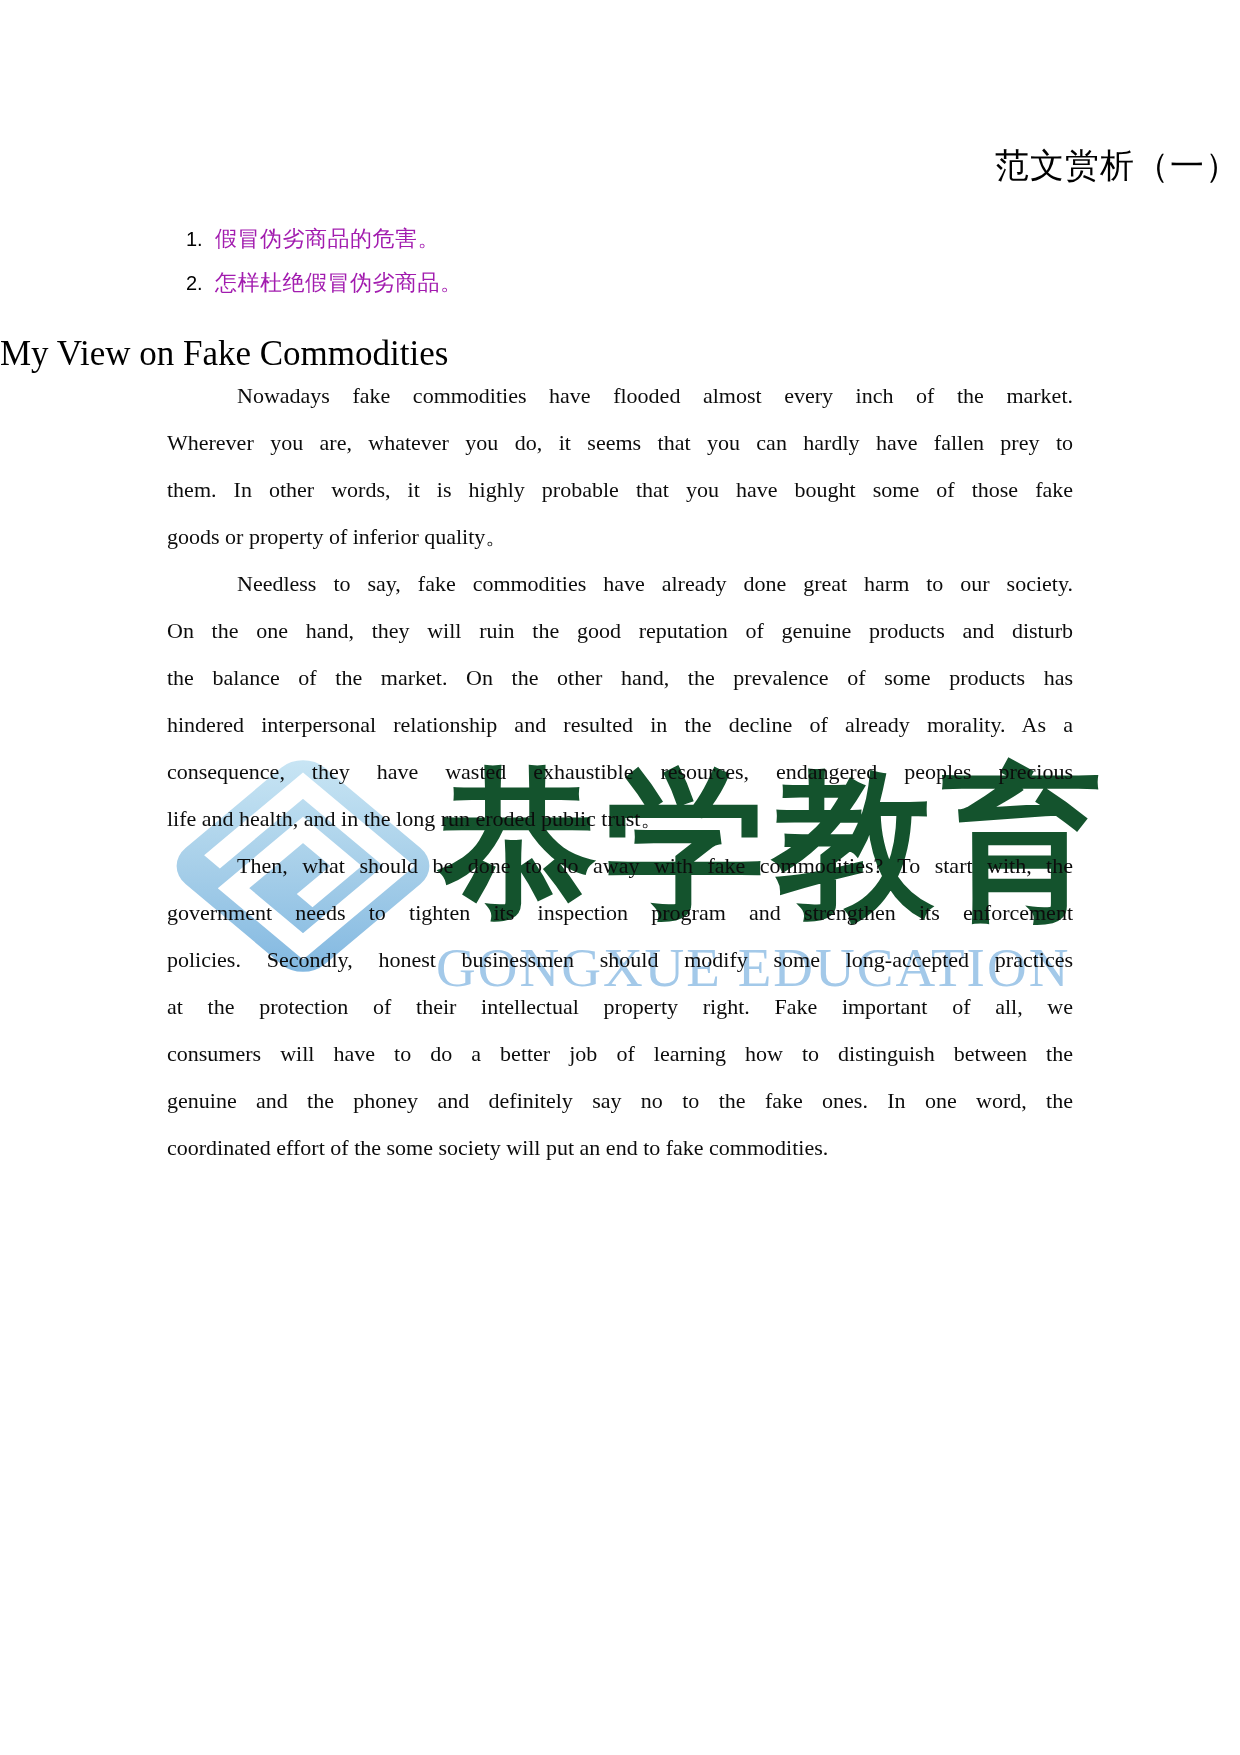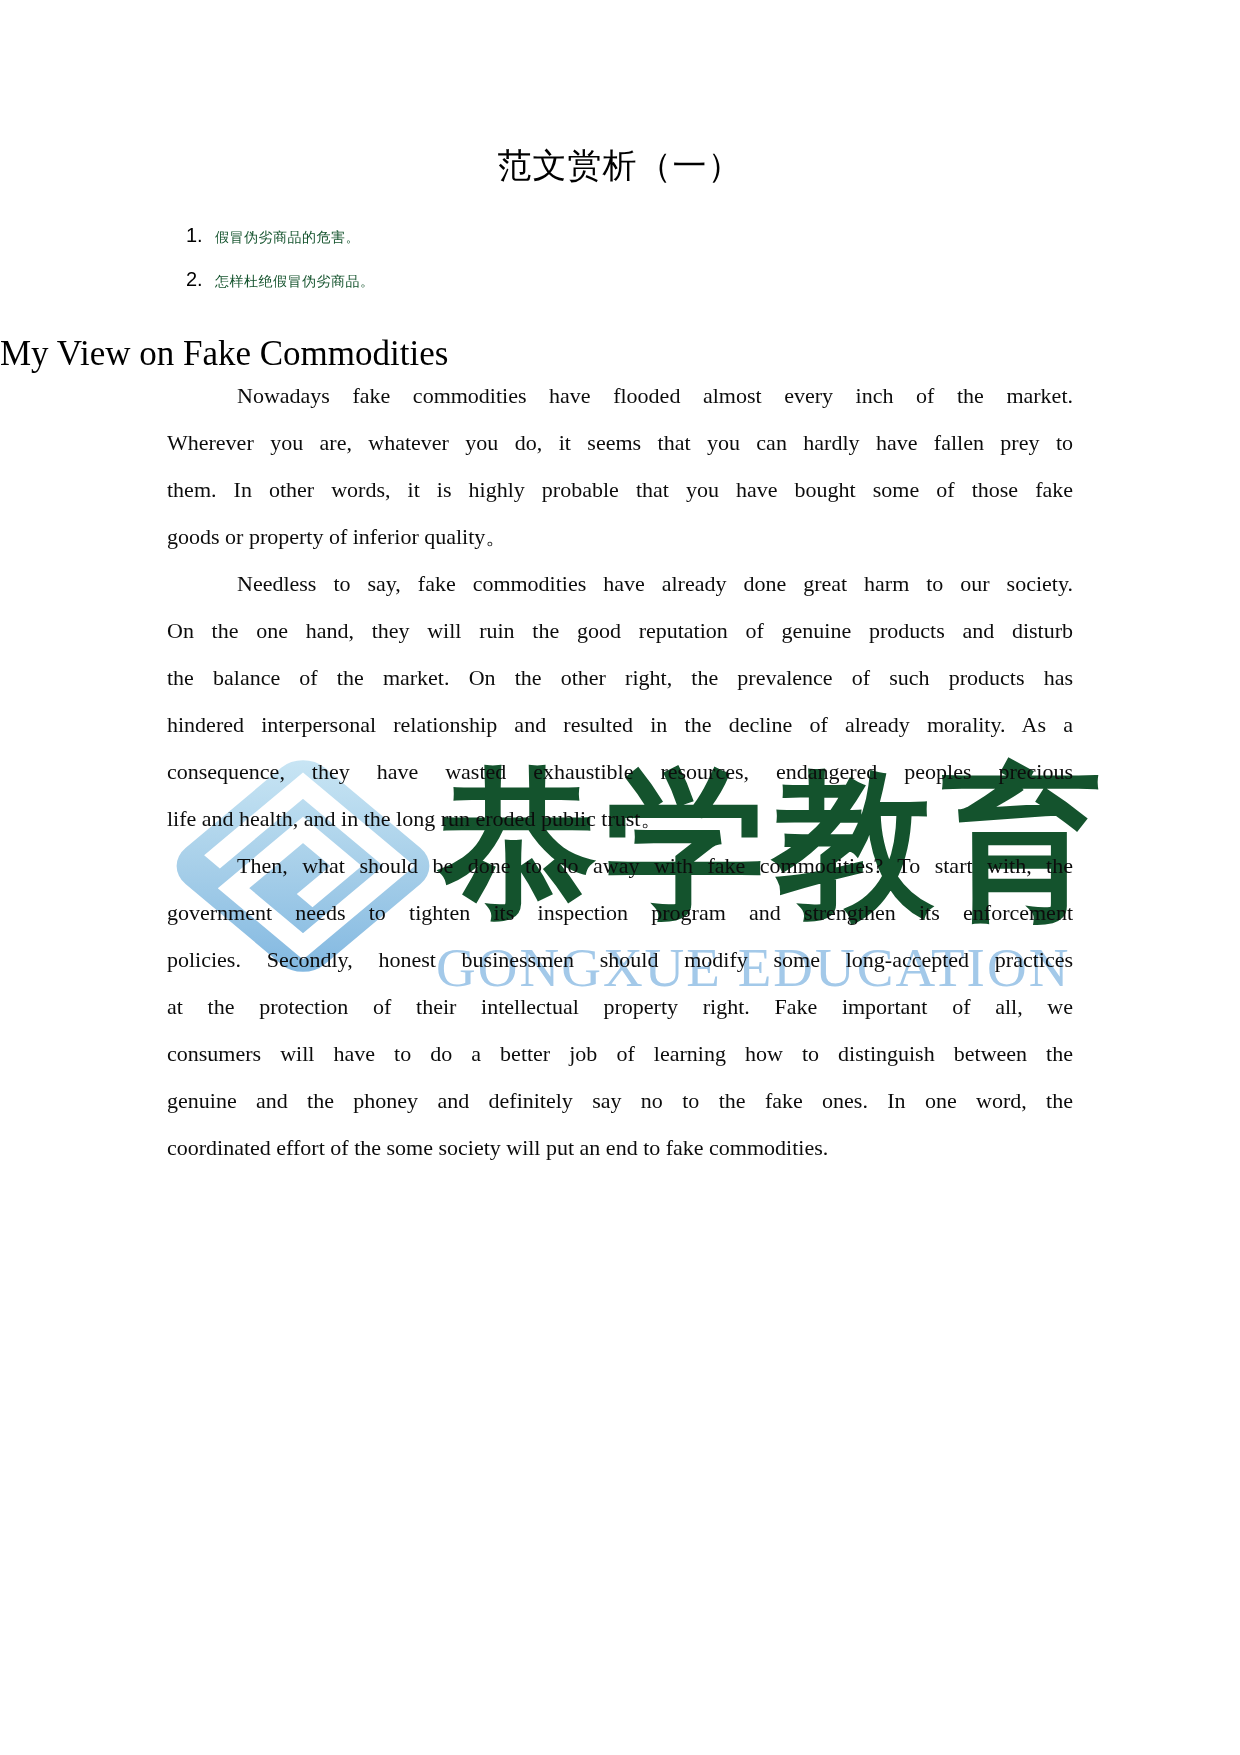--- a/index.html
+++ b/index.html
@@ -31,34 +31,34 @@
     letter-spacing: 2px;
     color: #A3C9E9;
     white-space: nowrap;
   }
 
   
   .content { position: absolute; inset: 0; z-index: 1; }
 
   .doc-title {
     position: absolute; top: 144px; left: 0; width: 100%;
-    text-align: center;
+    text-align: right;
     font-size: 34px; line-height: 44px;
     color: #000000;
     letter-spacing: 1px;
   }
 
   .outline { position: absolute; top: 224px; left: 186px; }
   .outline-item { display: flex; align-items: baseline; height: 30px; margin-bottom: 14px; }
   .outline-num {
     font-family: "Liberation Sans", sans-serif;
     font-size: 20px; color: #000000;
     width: 29px; flex: 0 0 29px;
   }
-  .outline-text { font-size: 14px; color: #14532d; letter-spacing: 0.5px; }
+  .outline-text { font-size: 22px; color: #a21caf; letter-spacing: 0.5px; }
 
   .essay-title {
     position: absolute; top: 331px; left: 0; width: 100%;
     font-size: 35px; line-height: 46px;
     color: #000000;
   }
 
   .essay-body {
     position: absolute; top: 372px; left: 167px; width: 906px;
     font-size: 22px; color: #0c0c0c;
@@ -122,21 +122,21 @@
     <div class="essay-body">
         <div class="para">
           <div class="line first">Nowadays fake commodities have flooded almost every inch of the market.</div>
           <div class="line">Wherever you are, whatever you do, it seems that you can hardly have fallen prey to</div>
           <div class="line">them. In other words, it is highly probable that you have bought some of those fake</div>
           <div class="line last">goods or property of inferior quality。</div>
         </div>
         <div class="para">
           <div class="line first">Needless to say, fake commodities have already done great harm to our society.</div>
           <div class="line">On the one hand, they will ruin the good reputation of genuine products and disturb</div>
-          <div class="line">the balance of the market. On the other right, the prevalence of such products has</div>
+          <div class="line">the balance of the market. On the other hand, the prevalence of some products has</div>
           <div class="line">hindered interpersonal relationship and resulted in the decline of already morality. As a</div>
           <div class="line">consequence, they have wasted exhaustible resources, endangered peoples precious</div>
           <div class="line last">life and health, and in the long run eroded public trust。</div>
         </div>
         <div class="para">
           <div class="line first">Then, what should be done to do away with fake commodities? To start with, the</div>
           <div class="line">government needs to tighten its inspection program and strengthen its enforcement</div>
           <div class="line">policies. Secondly, honest businessmen should modify some long-accepted practices</div>
           <div class="line">at the protection of their intellectual property right. Fake important of all, we</div>
           <div class="line">consumers will have to do a better job of learning how to distinguish between the</div>

